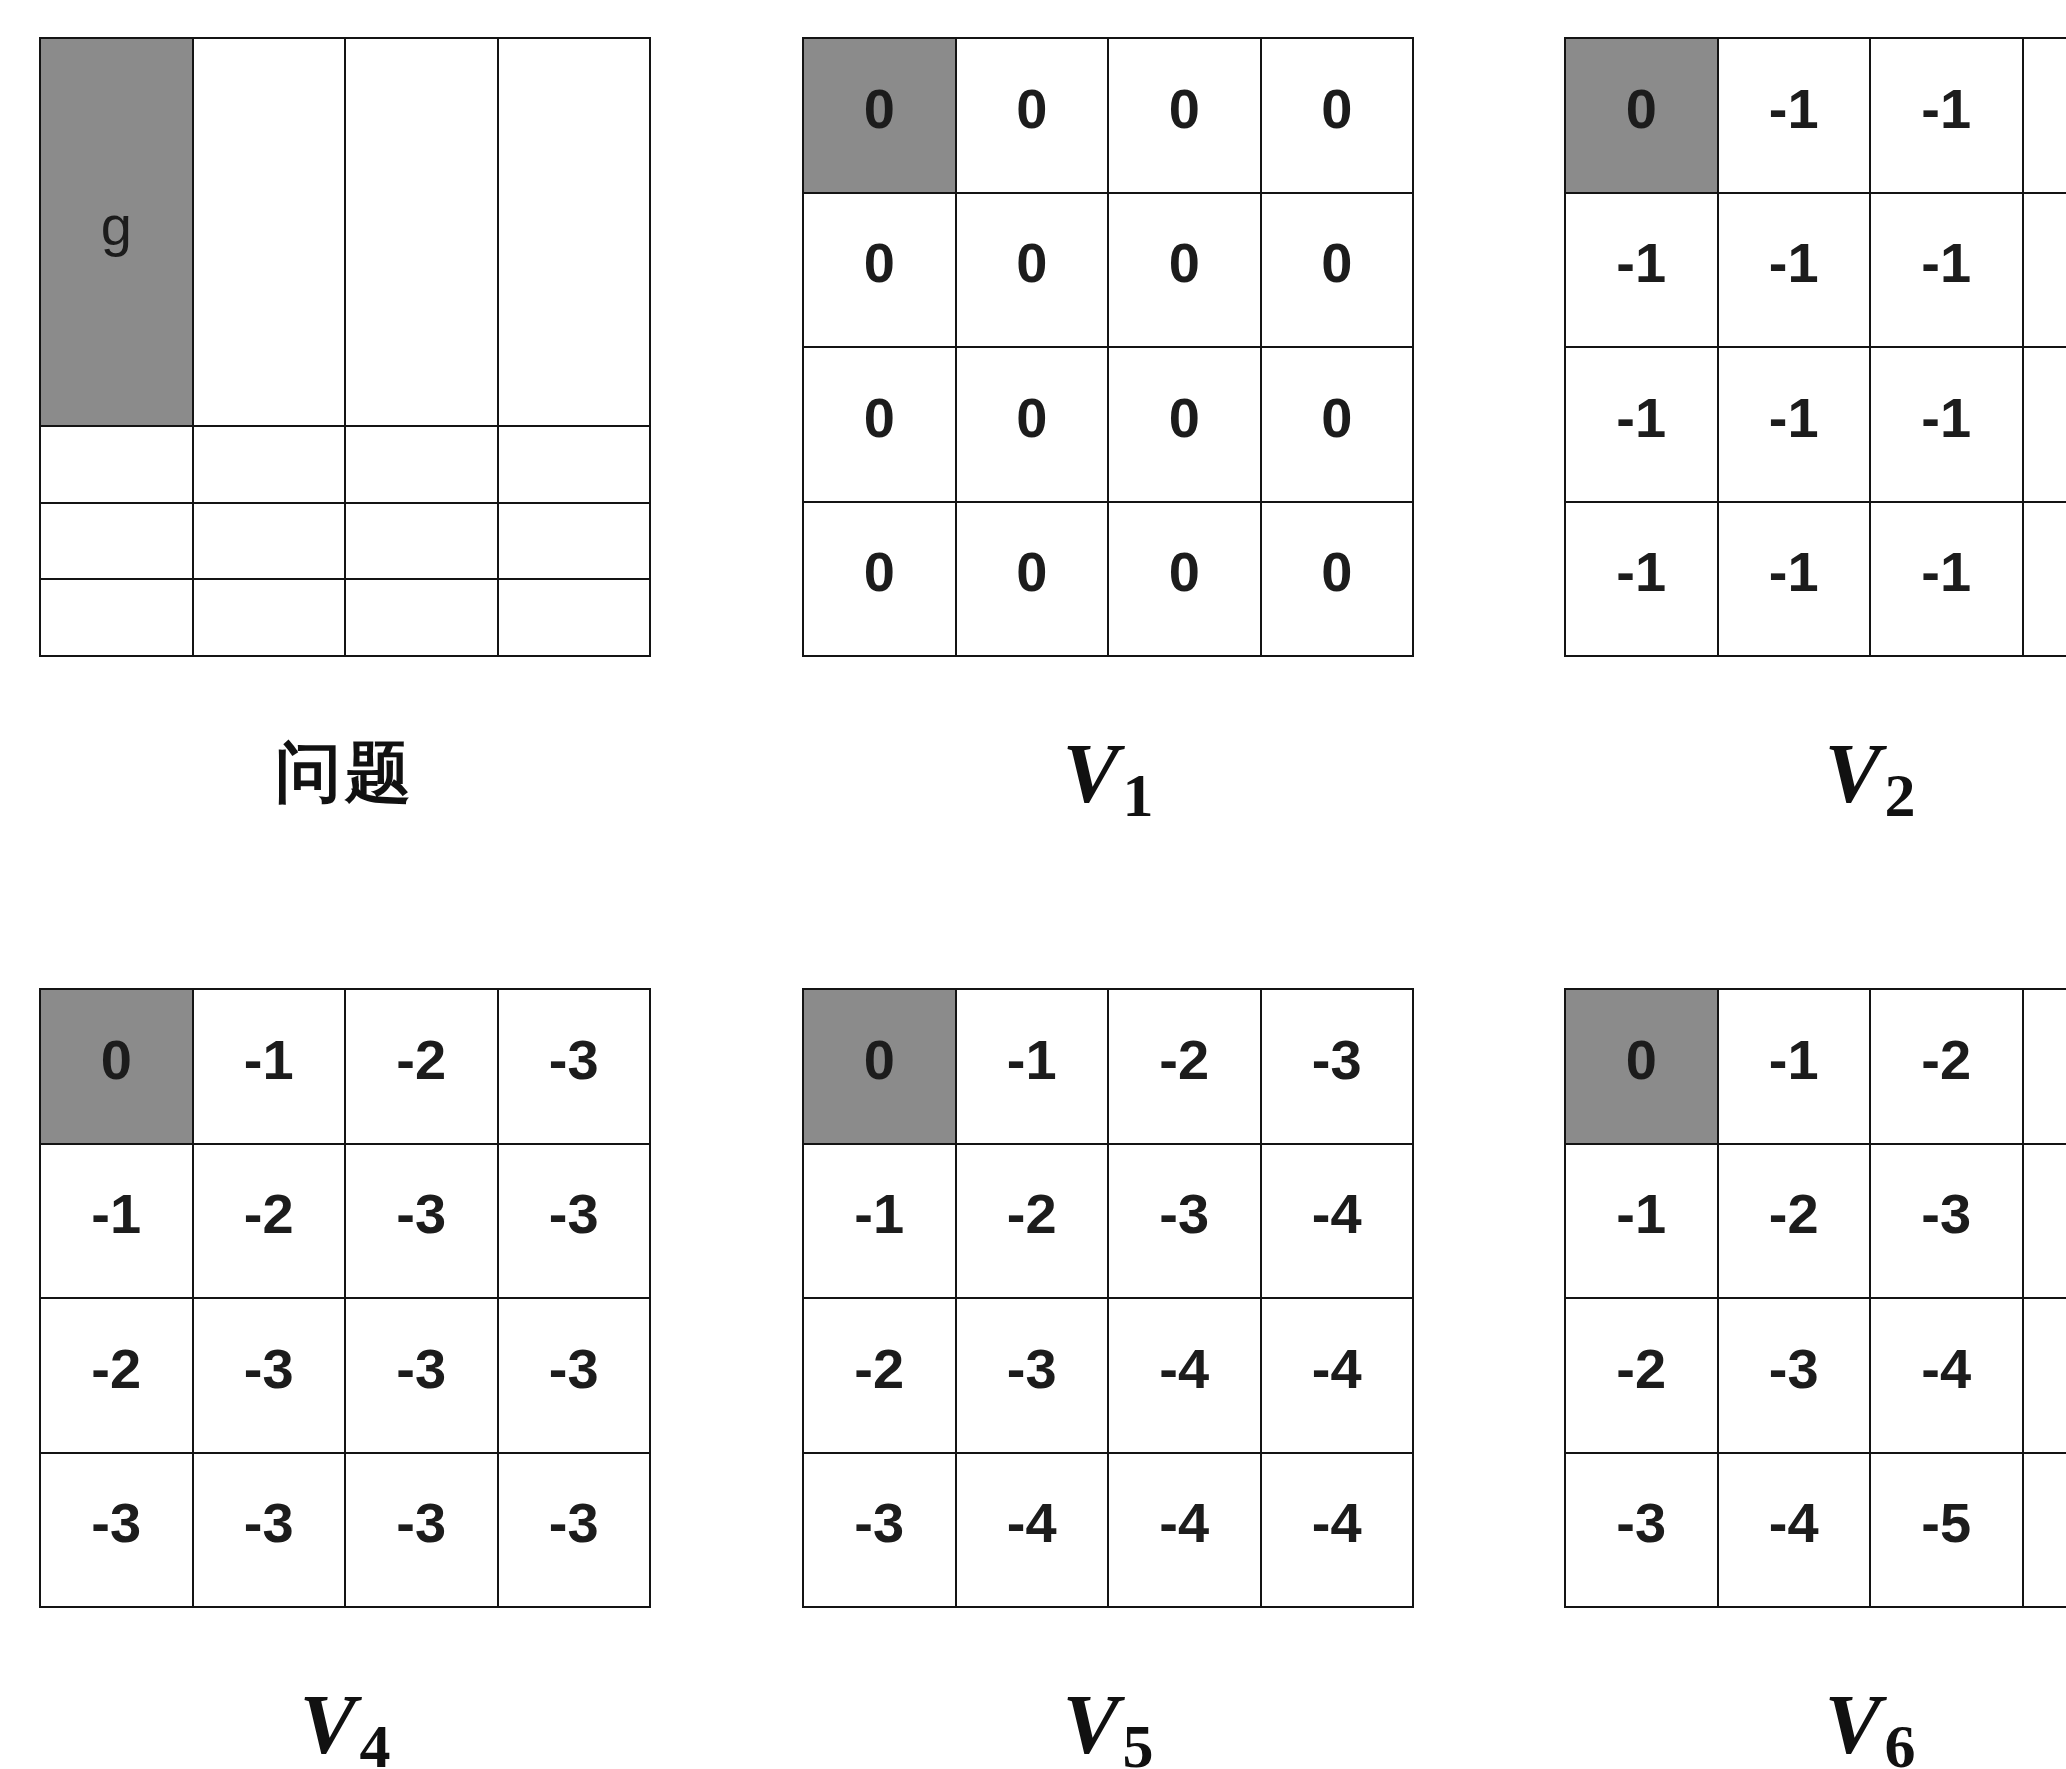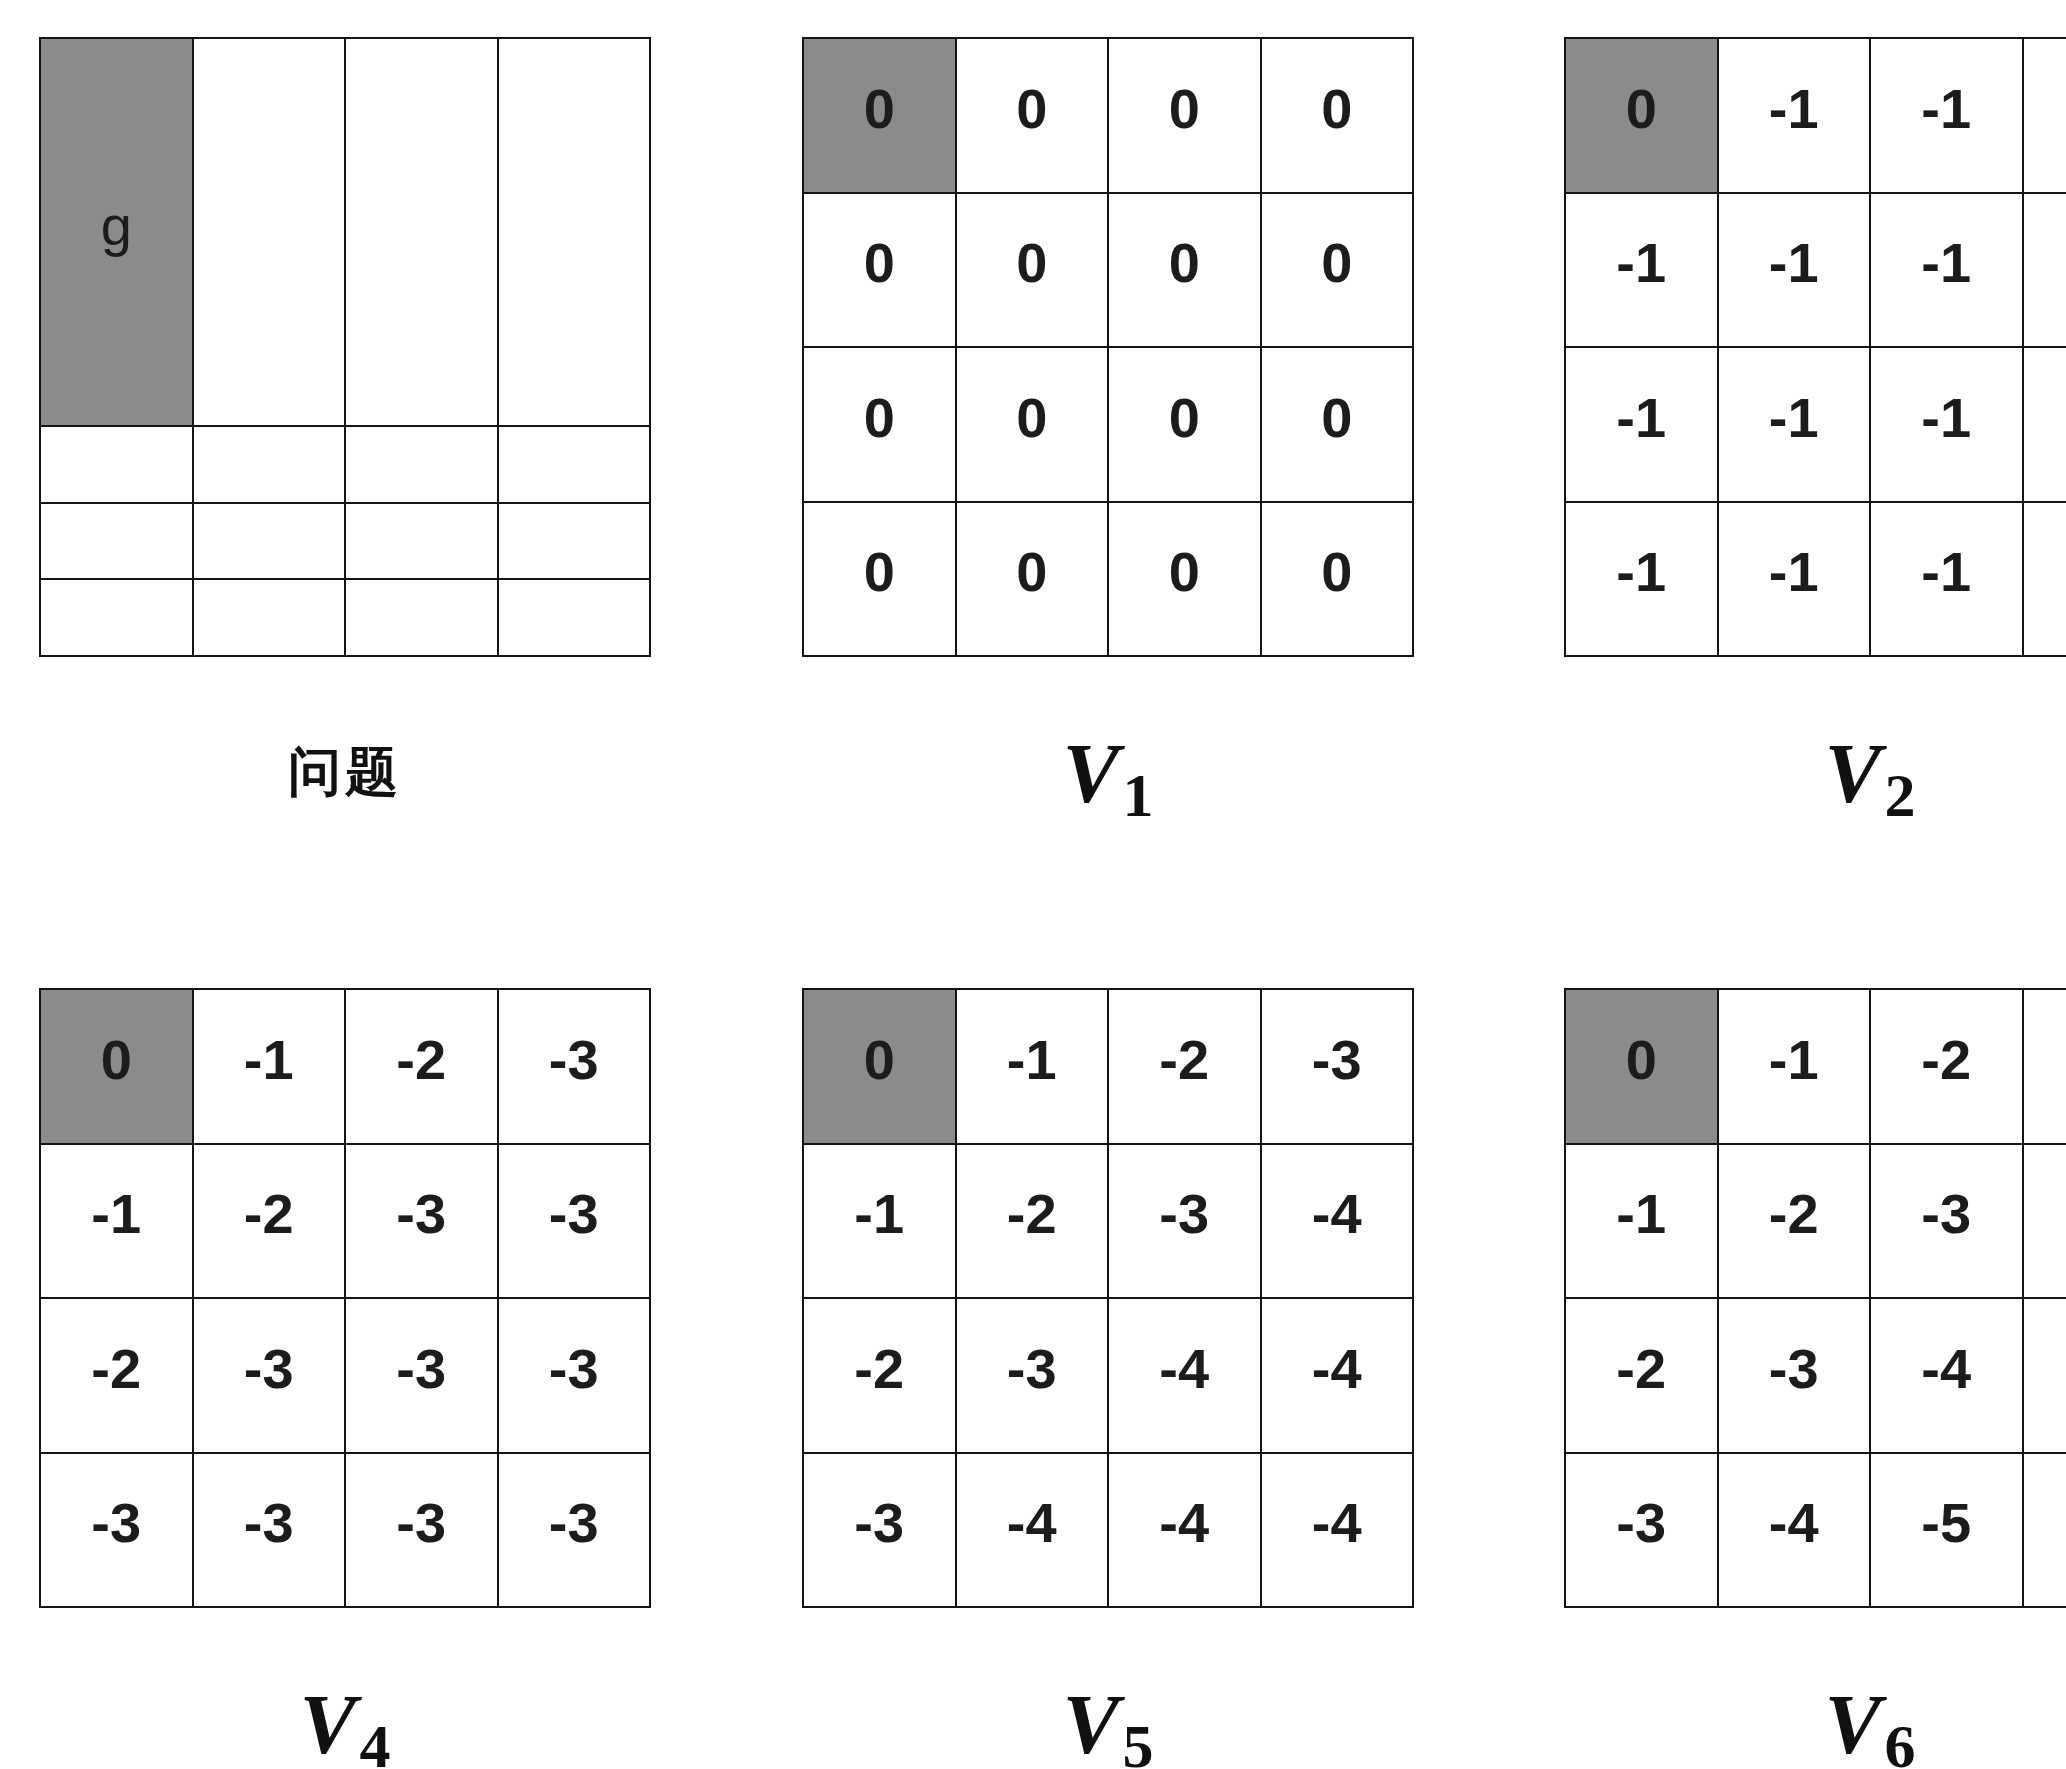--- a/index.html
+++ b/index.html
@@ -51,21 +51,21 @@
     margin-top: 41px;
     height: 149px;
     display: flex;
     align-items: center;
     justify-content: center;
     white-space: nowrap;
   }
   .caption-cjk {
     font-family: "Liberation Serif", serif;
     font-weight: 700;
-    font-size: 53px;
+    font-size: 66px;
     color: #111111;
     letter-spacing: 4.1px;
   }
   .vsym {
     font-family: "Liberation Serif", serif;
     font-style: italic;
     font-weight: 700;
     font-size: 85px;
     color: #111111;
   }

